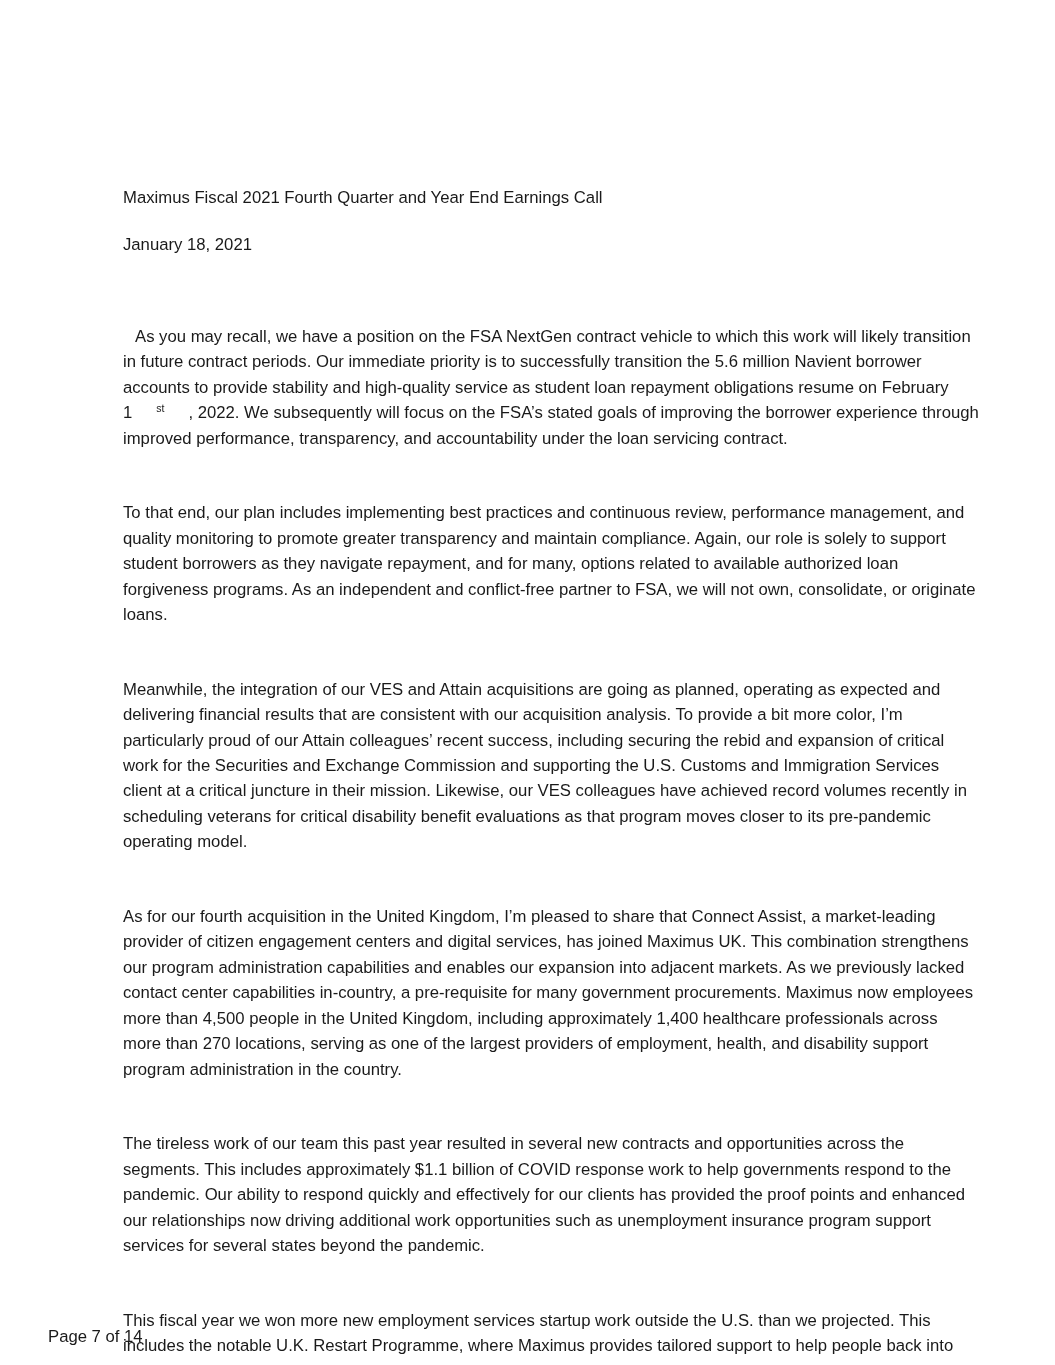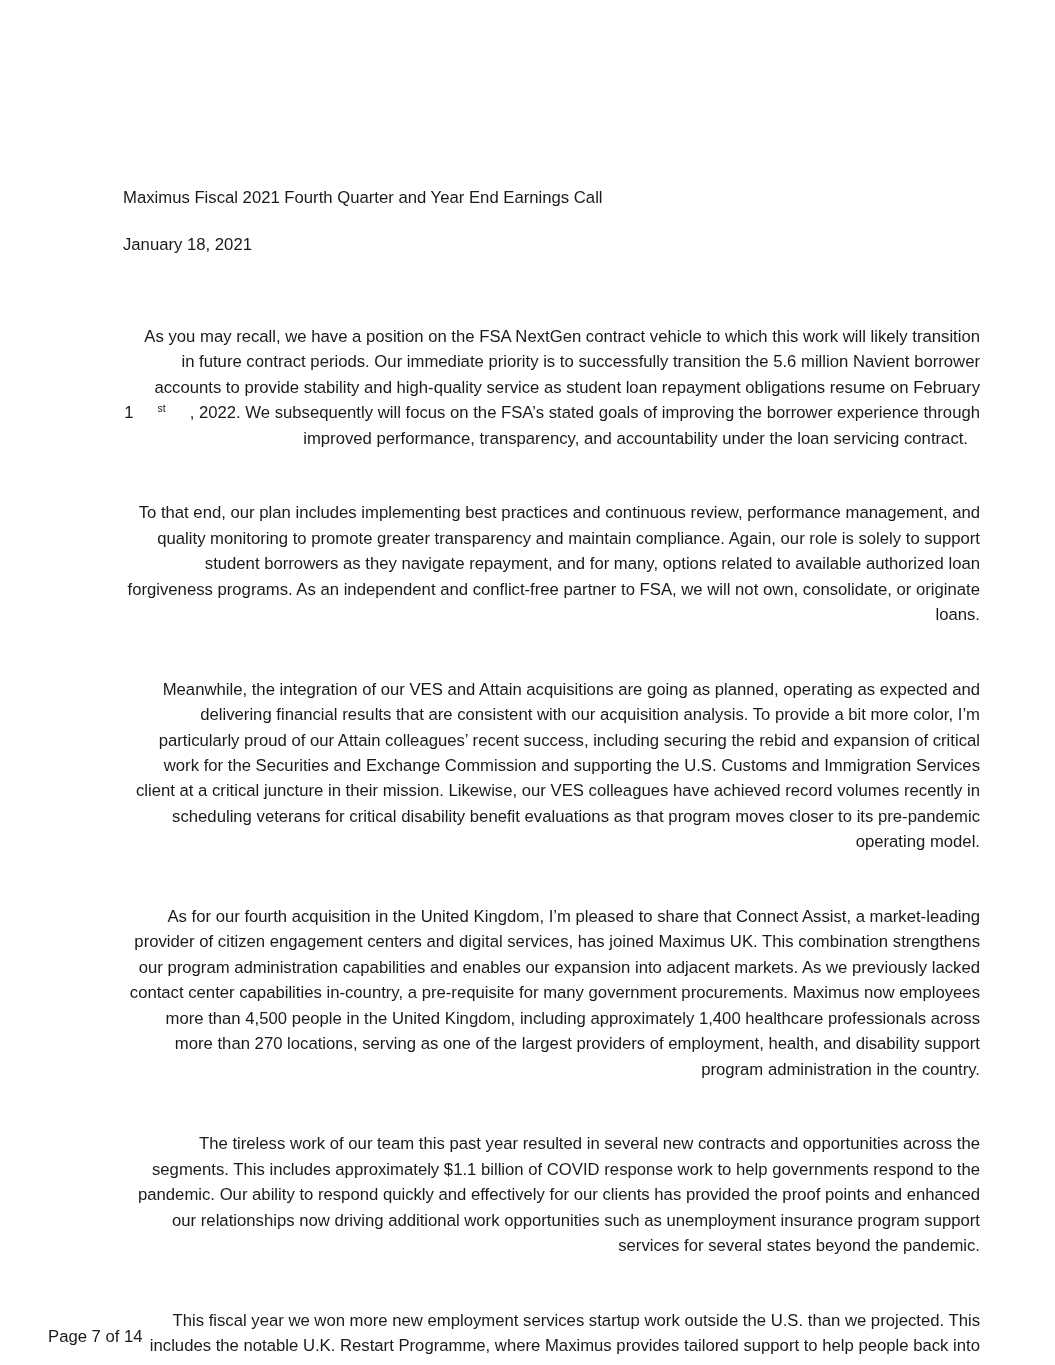--- a/index.html
+++ b/index.html
@@ -23,21 +23,21 @@
     font-size: 16.7px;
     line-height: 25.4px;
     color: #1a1a1a;
   }
   .doc-header {
     line-height: 23px;
     margin-bottom: 20px;
   }
   .doc-body p {
     margin: 0 0 25.4px 0;
-    text-align: right;
+    text-align: left;
   }
   sup.ord {
     font-size: 10.5px;
     line-height: 0;
     vertical-align: super;
   }
   .page-footer {
     position: absolute;
     top: 1256px;
     left: 0;

